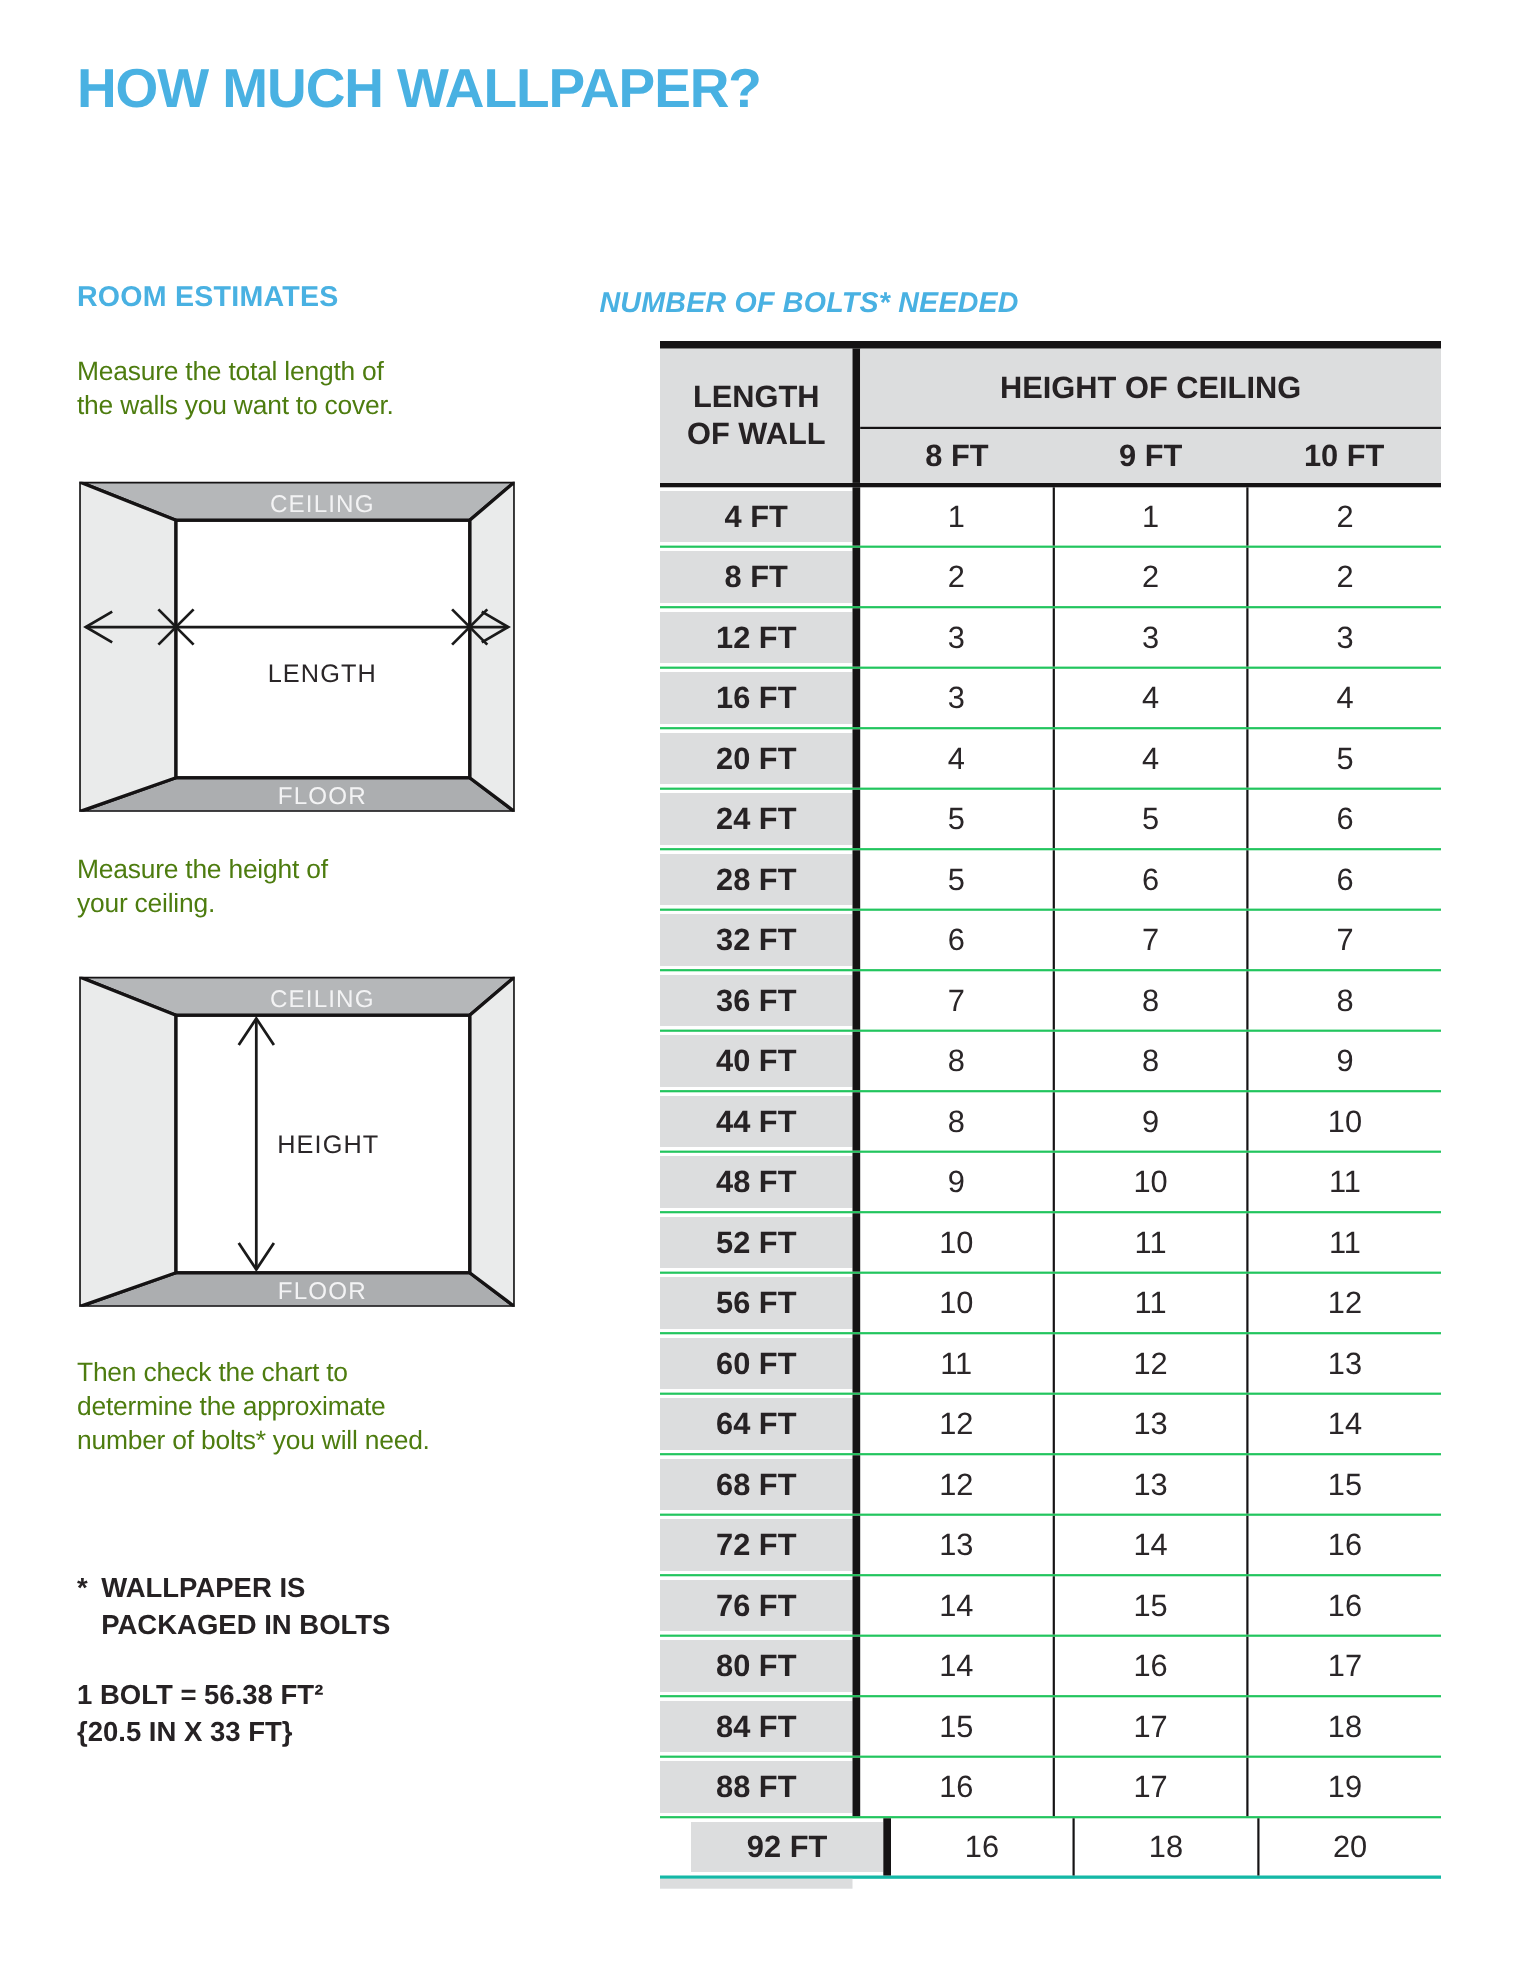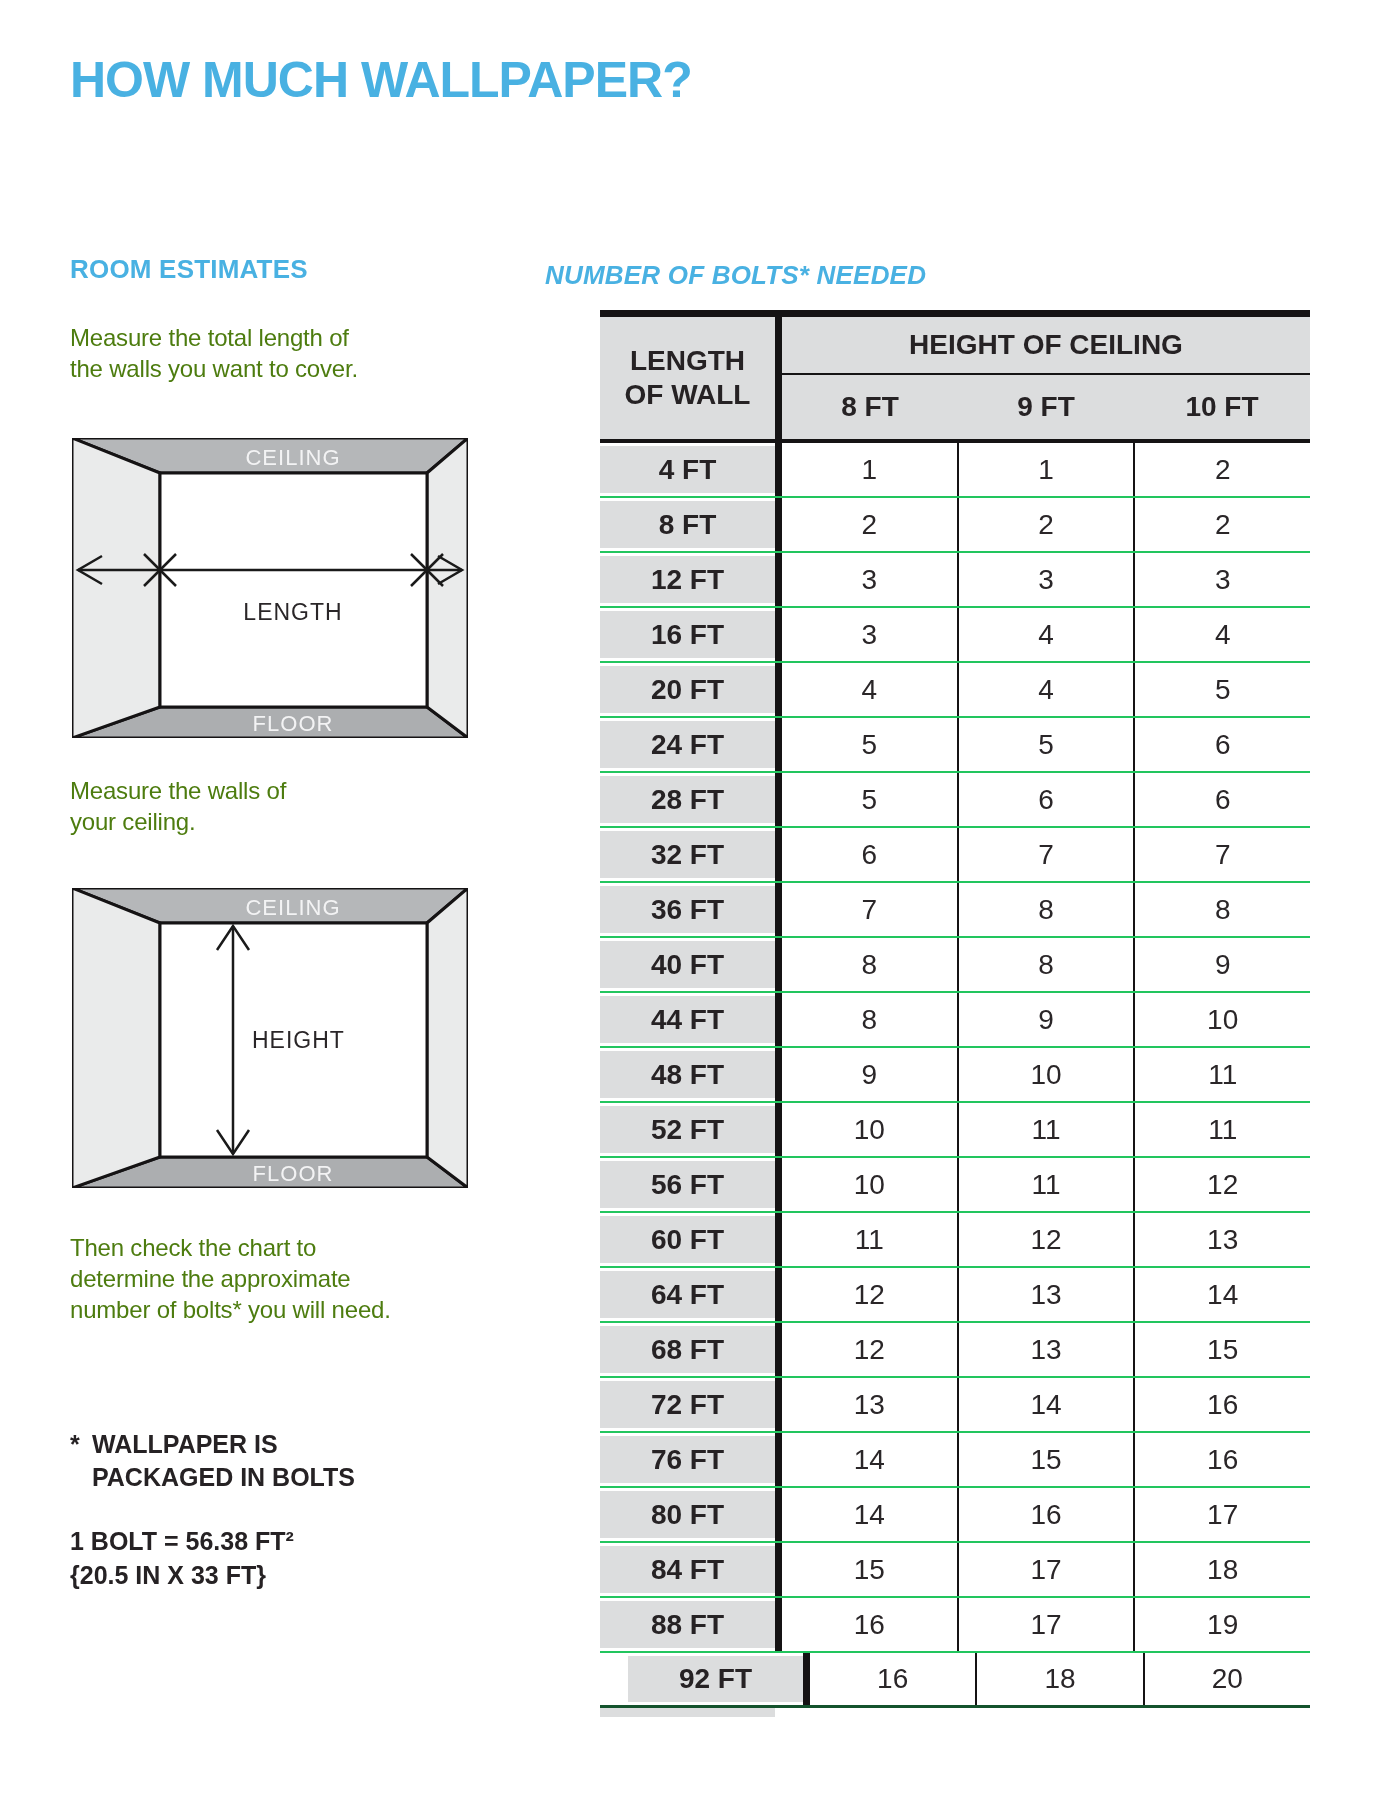--- a/index.html
+++ b/index.html
@@ -31,26 +31,26 @@
   .diagram1 { top: 438px; }
   .diagram2 { top: 888px; }
   svg text { font-family: "Liberation Sans", sans-serif; }
 
   
   .bolt-table { position: absolute; left: 600px; top: 310px; width: 710px; border-top: 7px solid #151314; }
   .thead { display: flex; height: 126px; border-bottom: 4px solid #151314; }
   .corner { width: 175px; background: #DCDDDE; display: flex; flex-direction: column; align-items: center; justify-content: center; font-size: 28px; font-weight: 700; line-height: 34px; color: #262224; }
   .vdiv { width: 7px; background: #151314; flex: 0 0 7px; }
   .head-right { flex: 1; display: flex; flex-direction: column; }
-  .group-h { height: 58px; background: #DCDDDE; border-bottom: 2px solid #151314; display: flex; align-items: center; justify-content: center; font-size: 28px; font-weight: 700; color: #262224; }
+  .group-h { height: 73px; background: #DCDDDE; border-bottom: 2px solid #151314; display: flex; align-items: center; justify-content: center; font-size: 28px; font-weight: 700; color: #262224; }
   .ft-row { flex: 1; background: #DCDDDE; display: flex; }
   .ft-row > div { flex: 1; display: flex; align-items: center; justify-content: center; font-size: 28px; font-weight: 700; color: #262224; }
 
   .trow { display: flex; height: 55px; border-bottom: 2px solid #22c55e; }
-  .tbody .trow:last-child { border-bottom: 3px solid #14532d; padding-left: 28px; }
+  .tbody .trow:last-child { border-bottom: 3px solid #14b8a6; padding-left: 28px; }
   .tlabel { width: 175px; background: #DCDDDE; background-clip: content-box; padding: 3px 0; display: flex; align-items: center; justify-content: center; font-size: 28px; font-weight: 700; color: #262224; }
   .tcell { flex: 1; display: flex; align-items: center; justify-content: center; font-size: 28px; color: #2a2628; }
   .tcell.sep { border-left: 2px solid #151314; }
   .underhang { width: 175px; height: 9px; background: #DCDDDE; }
 </style>
 </head>
 <body>
 
 <div class="page">
 
@@ -83,21 +83,21 @@
     <g stroke="#1a1a1a" stroke-width="2.5">
       <line x1="339" y1="116" x2="371" y2="148"></line>
       <line x1="371" y1="116" x2="339" y2="148"></line>
     </g>
     <text x="221" y="27" text-anchor="middle" font-size="22" letter-spacing="1" fill="#f3f3f4">CEILING</text>
     <text x="221" y="182" text-anchor="middle" font-size="23" letter-spacing="1" fill="#2a2628">LENGTH</text>
     <text x="221" y="293" text-anchor="middle" font-size="22" letter-spacing="1" fill="#f3f3f4">FLOOR</text>
   </svg>
 
   <div class="para para2">
-    <span>Measure the walls of</span>
+    <span>Measure the height of</span>
     <span>your ceiling.</span>
   </div>
 
   <svg class="diagram diagram2" width="396" height="300" viewBox="0 0 396 300">
     <polygon points="0,0 396,0 355,35 88,35" fill="#B5B7B9" stroke="#151314" stroke-width="3"></polygon>
     <polygon points="0,300 88,269 355,269 396,300" fill="#ACAEB0" stroke="#151314" stroke-width="3"></polygon>
     <polygon points="0,0 88,35 88,269 0,300" fill="#EAEBEB" stroke="#151314" stroke-width="3"></polygon>
     <polygon points="396,0 355,35 355,269 396,300" fill="#EAEBEB" stroke="#151314" stroke-width="3"></polygon>
     <rect x="88" y="35" width="267" height="234" fill="#ffffff" stroke="#151314" stroke-width="3"></rect>
     <line x1="161" y1="38" x2="161" y2="266" stroke="#1a1a1a" stroke-width="2.5"></line>

